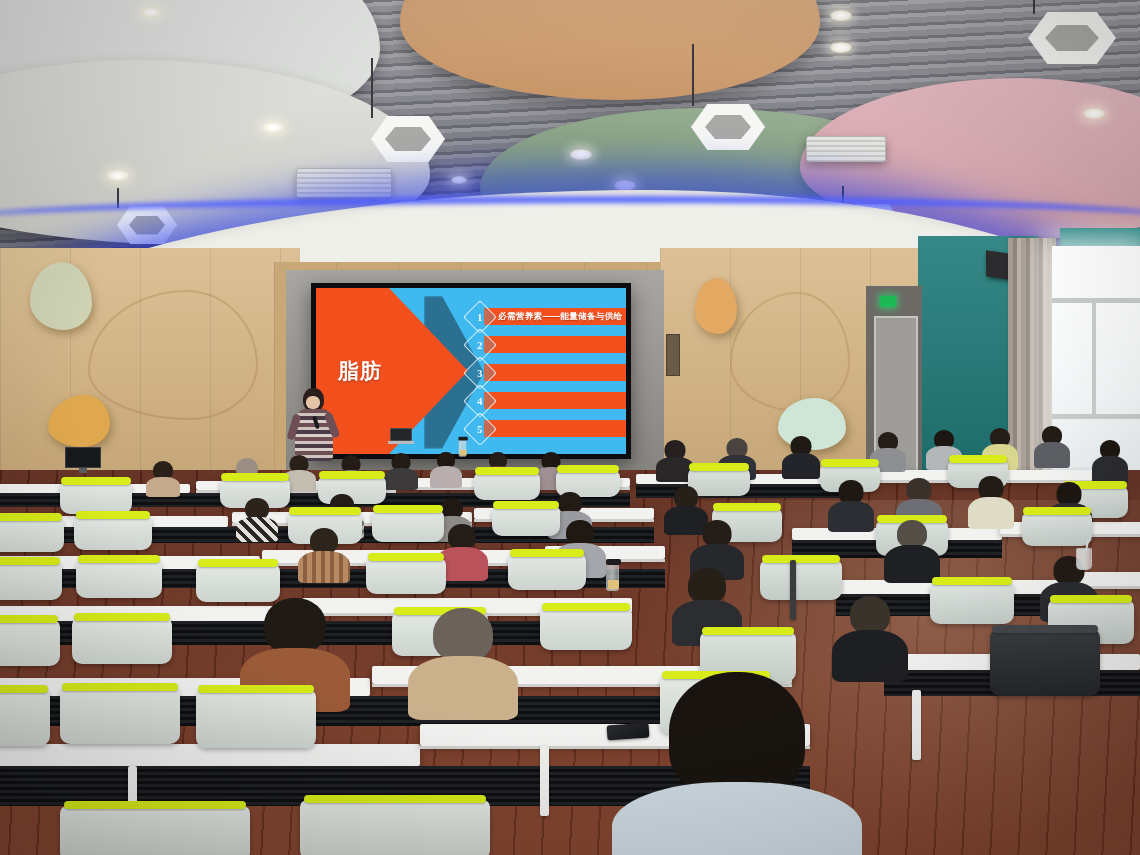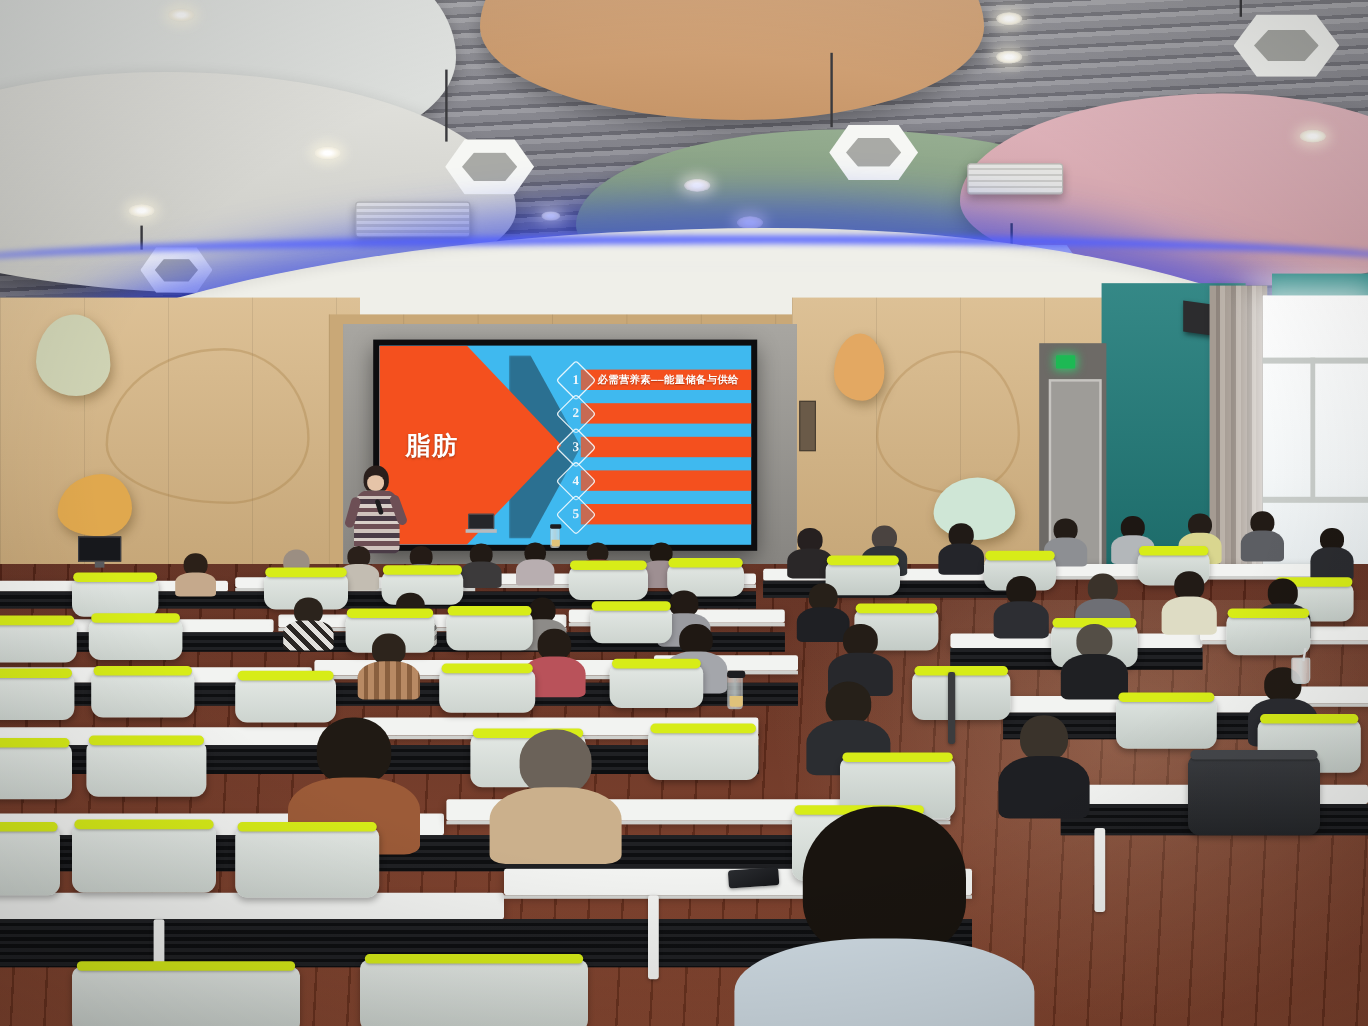--- a/index.html
+++ b/index.html
@@ -170,21 +170,21 @@
   .bars{ position:absolute; left:152px; top:17px; width:168px; }
   .bar-row{ position:relative; height:23px; margin-bottom:5px; display:flex; align-items:center; }
   .bar-bg{ position:absolute; left:16px; top:3px; right:0; height:17px; background:#f4501e; }
   .badge{ position:relative; z-index:2; width:24px; height:24px; flex:0 0 24px;
     transform:rotate(45deg); border:1.2px solid rgba(255,255,255,.85); border-radius:3px;
     background:rgba(63,185,239,.25); display:flex; align-items:center; justify-content:center; }
   .badge span{ transform:rotate(-45deg); color:#f1f7fb; font-size:11px; font-weight:bold;
     font-family:"Liberation Serif", serif; }
   .bar-text{ position:relative; z-index:2; margin-left:6px; color:#ffffff;
     font-size:8.6px; font-weight:bold; white-space:nowrap; letter-spacing:.3px;
-    text-shadow:0 1px 1px rgba(120,30,0,.5);font-family:Liberation Mono, monospace; }
+    text-shadow:0 1px 1px rgba(120,30,0,.5); }
 
   
   .floor{ position:absolute; left:0; top:470px; width:1140px; height:385px;
     background:linear-gradient(180deg,#5e2a1b 0%, #6e3220 25%, #7c3a24 60%, #85422a 100%);
     background-image:
       repeating-linear-gradient(93deg, rgba(0,0,0,.16) 0 2px, rgba(255,255,255,.05) 2px 28px),
       linear-gradient(180deg,#5e2a1b,#7f3d26);
   }
   .floor-sheen{ position:absolute; left:640px; top:500px; width:500px; height:355px;
     background:radial-gradient(ellipse at 60% 30%, rgba(255,225,190,.22), rgba(255,200,160,0) 70%); }

